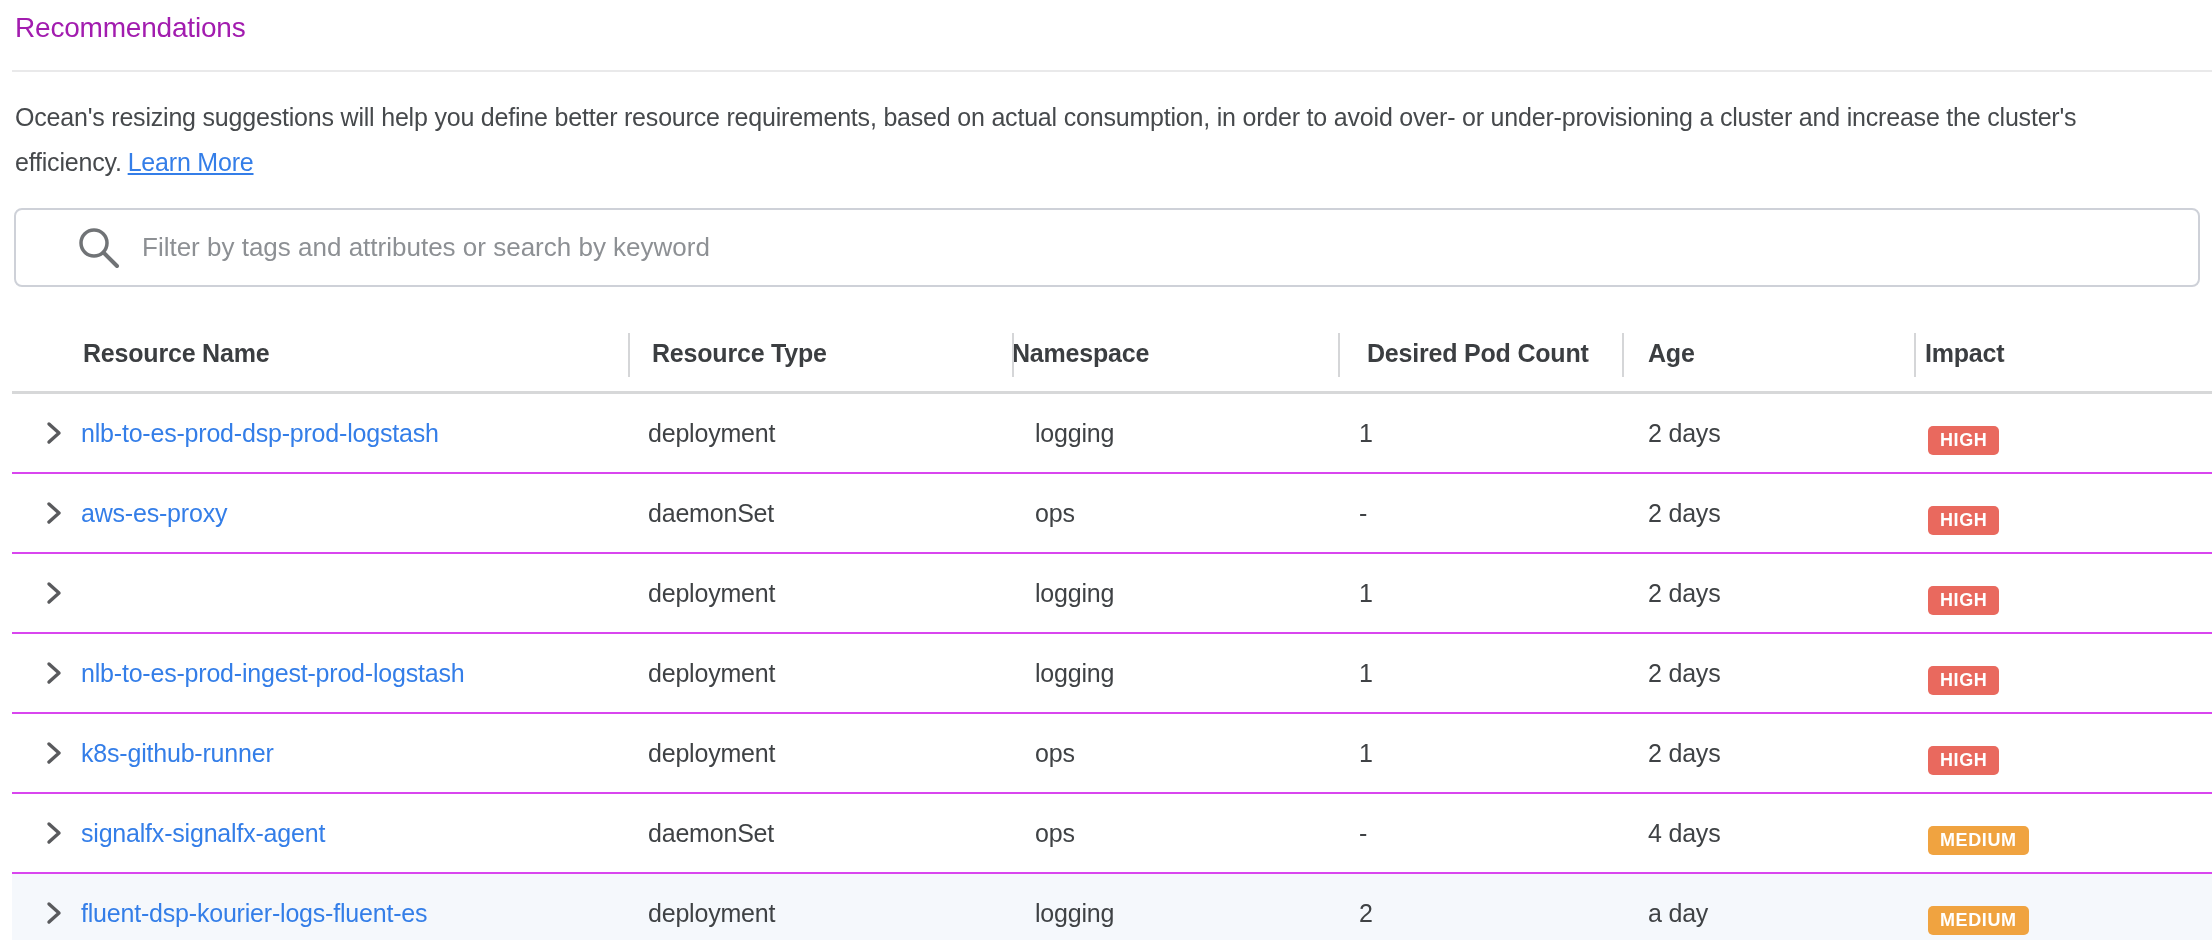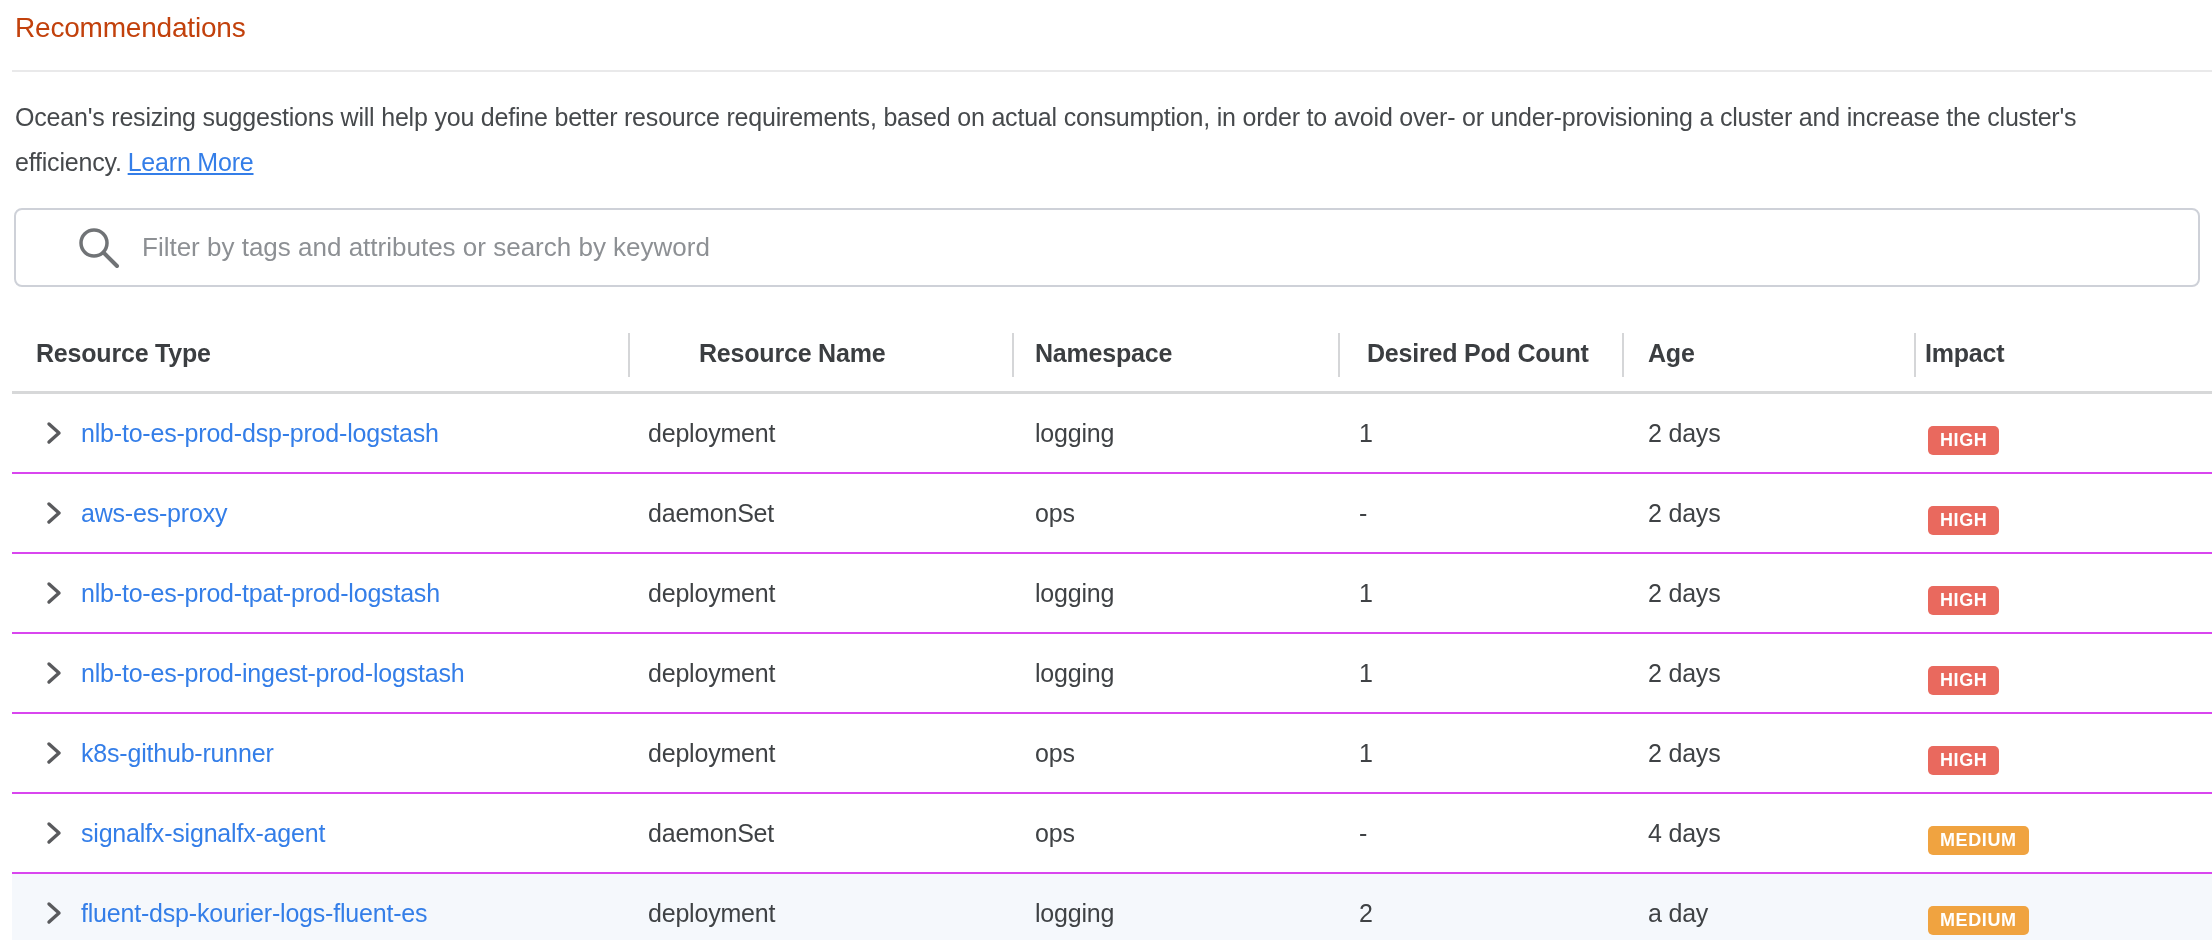--- a/index.html
+++ b/index.html
@@ -11,21 +11,21 @@
     color: #3f4245;
     letter-spacing: -0.2px;
   }
   .page { width: 2212px; height: 940px; position: relative; }
 
   
   .page-title {
     margin: 12px 0 0 15px;
     font-size: 28px;
     font-weight: 500;
-    color: #c2410c;
+    color: #a21caf;
   }
   .title-divider {
     height: 2px;
     background: #e9e9ea;
     margin: 26px 0 0 12px;
   }
 
   
   .description {
     margin: 23px 16px 0 15px;
@@ -87,21 +87,21 @@
   }
   .th + .th::before {
     content: "";
     position: absolute;
     left: 0; top: 17px;
     width: 2px; height: 44px;
     background: #d5d6d8;
   }
   .th-1 { padding-left: 71px; }
   .th-2 { padding-left: 24px; }
-  .th-3 { padding-left: 23px; }
+  .th-3 { }
   .th-4 { padding-left: 29px; }
   .th-5 { padding-left: 26px; }
   .th-6 { padding-left: 11px; }
 
   .tr {
     height: 80px;
     border-bottom: 2px solid #d946ef;
     cursor: pointer;
     background: #fff;
   }
@@ -150,22 +150,22 @@
   <div class="search-bar">
     <svg class="search-icon" viewBox="0 0 50 50">
       <circle cx="20" cy="20" r="13" fill="none" stroke="#707376" stroke-width="3.5"></circle>
       <line x1="30" y1="30" x2="43" y2="43" stroke="#707376" stroke-width="4" stroke-linecap="round"></line>
     </svg>
     <input class="search-input" type="text" placeholder="Filter by tags and attributes or search by keyword" style="">
   </div>
 
   <div class="table">
     <div class="thead">
+      <div class="th th-1">Resource Name</div>
       <div class="th th-2">Resource Type</div>
-      <div class="th th-1">Resource Name</div>
       <div class="th th-3">Namespace</div>
       <div class="th th-4">Desired Pod Count</div>
       <div class="th th-5">Age</div>
       <div class="th th-6">Impact</div>
     </div>
     <div class="tbody" id="tbody">
   <div class="tr">
     <div class="td td-name">
       <span class="chevron">
         <svg viewBox="0 0 28 28" width="28" height="28">
@@ -201,21 +201,20 @@
     </div>
   </div>
 
   <div class="tr">
     <div class="td td-name">
       <span class="chevron">
         <svg viewBox="0 0 28 28" width="28" height="28">
           <polyline points="9,5 19,14 9,23" fill="none" stroke="#595a5d" stroke-width="3.4" stroke-linecap="round" stroke-linejoin="round"></polyline>
         </svg>
       </span>
-      <a class="resource-link">nlb-to-es-prod-tpat-prod-logstash</a>
     </div>
     <div class="td td-2">deployment</div>
     <div class="td td-3">logging</div>
     <div class="td td-4">1</div>
     <div class="td td-5">2 days</div>
     <div class="td td-6">
       <span class="impact-badge" style="background: rgb(233, 105, 94);">HIGH</span>
     </div>
   </div>
 

